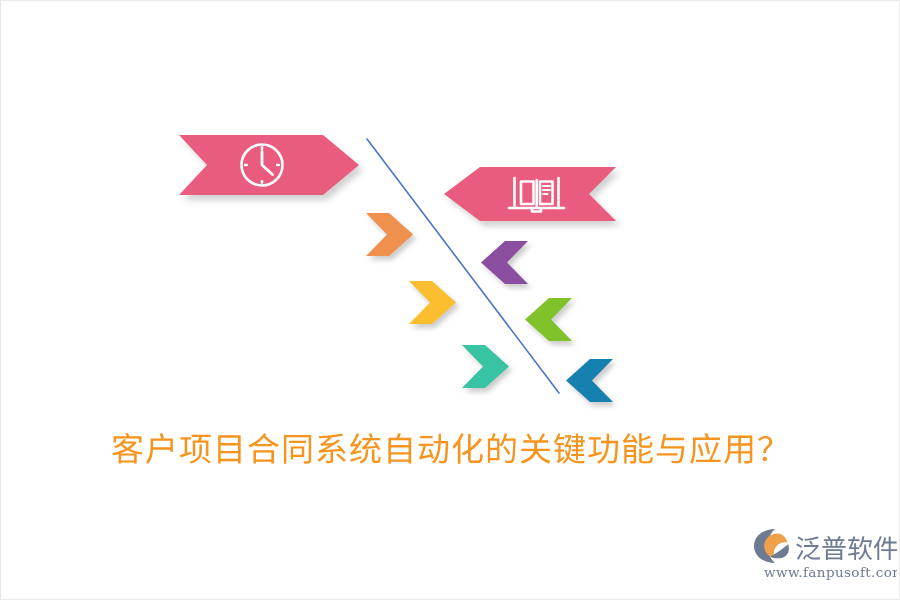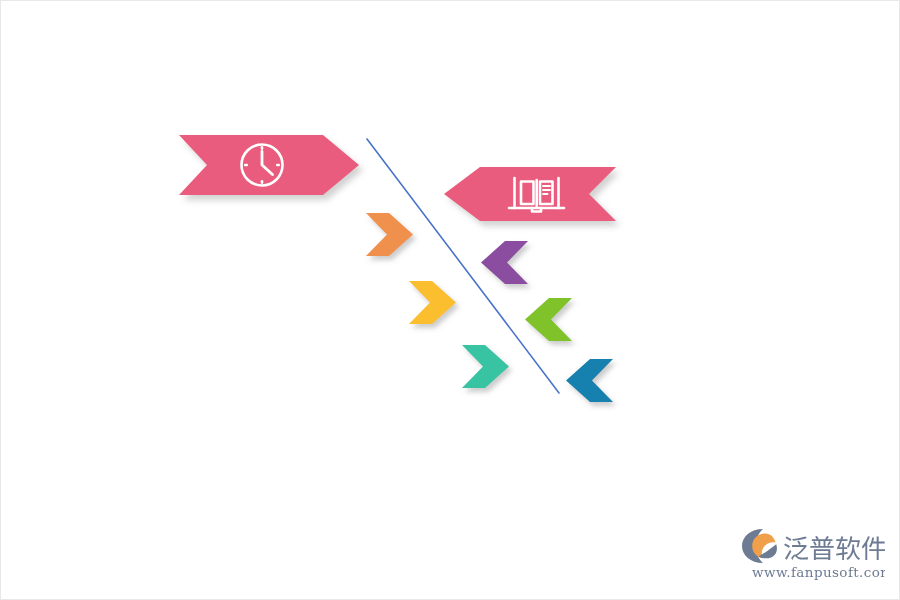--- a/index.html
+++ b/index.html
@@ -45,21 +45,21 @@
     font-size: 33px;
     line-height: 48px;
     letter-spacing: 1px;
     color: #f7941e;
     white-space: nowrap;
     text-shadow: 0 1px 0 rgba(255,255,255,0.9);
   }
   
   #watermark {
     position: absolute;
-    right: 14px;
+    right: 2px;
     bottom: 16px;
     width: 145px;
     height: 58px;
   }
   #watermark svg {
     display: block;
   }
 </style>
 </head>
 <body>
@@ -139,20 +139,21 @@
       <g filter="url(#softShadowSm)">
         <path d="M461,344 L484,344 L508,365.5 L484,387 L461,387 L482,365.5 Z" fill="#38c3a3"></path>
       </g>
 
       <g filter="url(#softShadowSm)">
         <path d="M589,358 L612,358 L591,379.5 L612,401 L589,401 L565,379.5 Z" fill="#1881ae"></path>
       </g>
     </svg>
   </div>
 
+  <div id="title" style="color: rgb(247, 148, 30);">客户项目合同系统自动化的关键功能与应用？</div>
 
   <div id="watermark">
     <svg width="145" height="58" viewBox="0 0 145 58" xmlns="http://www.w3.org/2000/svg">
 
       <g>
         <path d="M23,4 C10.5,4 2,11.6 2,21 C2,30.4 10.5,38 23,38 C18,33.4 15.6,27.6 15.6,21 C15.6,14.4 18,8.6 23,4 Z" fill="#6d7b93"></path>
         <path d="M25.5,8.5 C17.8,8.5 12.2,14 12.2,21 C12.2,27.2 16.5,32.2 22.8,33.3 C21,29.4 21.6,24.6 24.6,21.1 C27.3,17.9 31.6,16.6 35.6,17.6 C34.2,12.3 30.4,8.5 25.5,8.5 Z" fill="#f0a04b"></path>
         <path d="M36.2,19.2 C31.2,23.4 25.6,27.4 18.4,31.4 C24.6,34.8 31.6,33.6 35,29.4 C37.2,26.6 37.4,22.6 36.2,19.2 Z" fill="#6d7b93"></path>
       </g>
 

